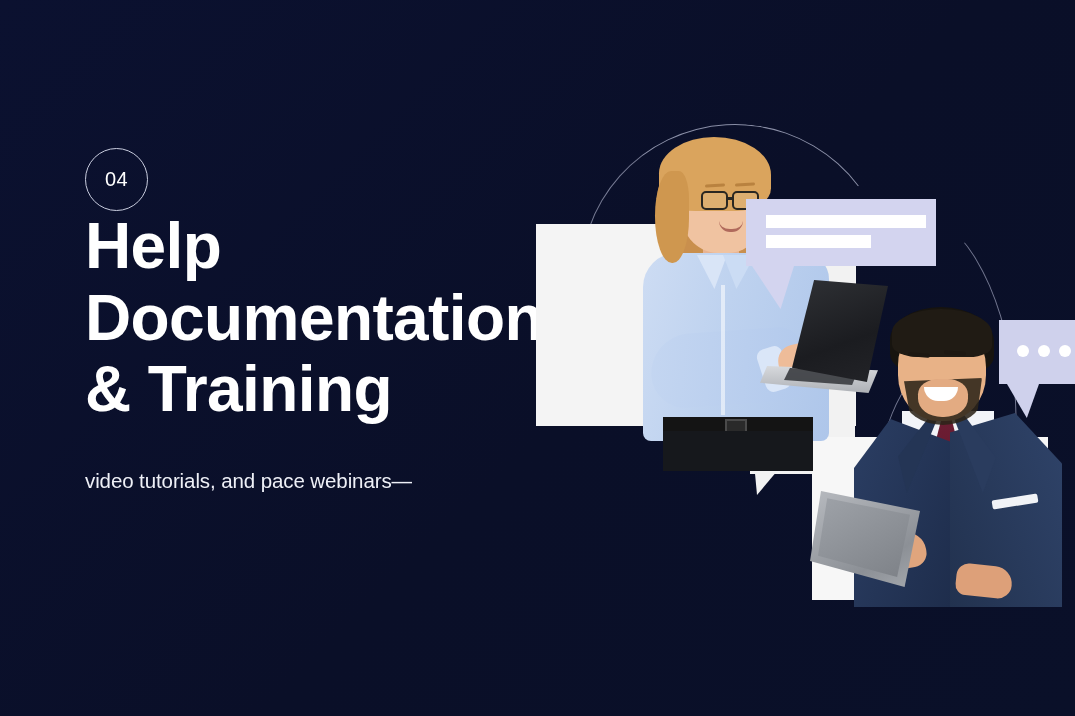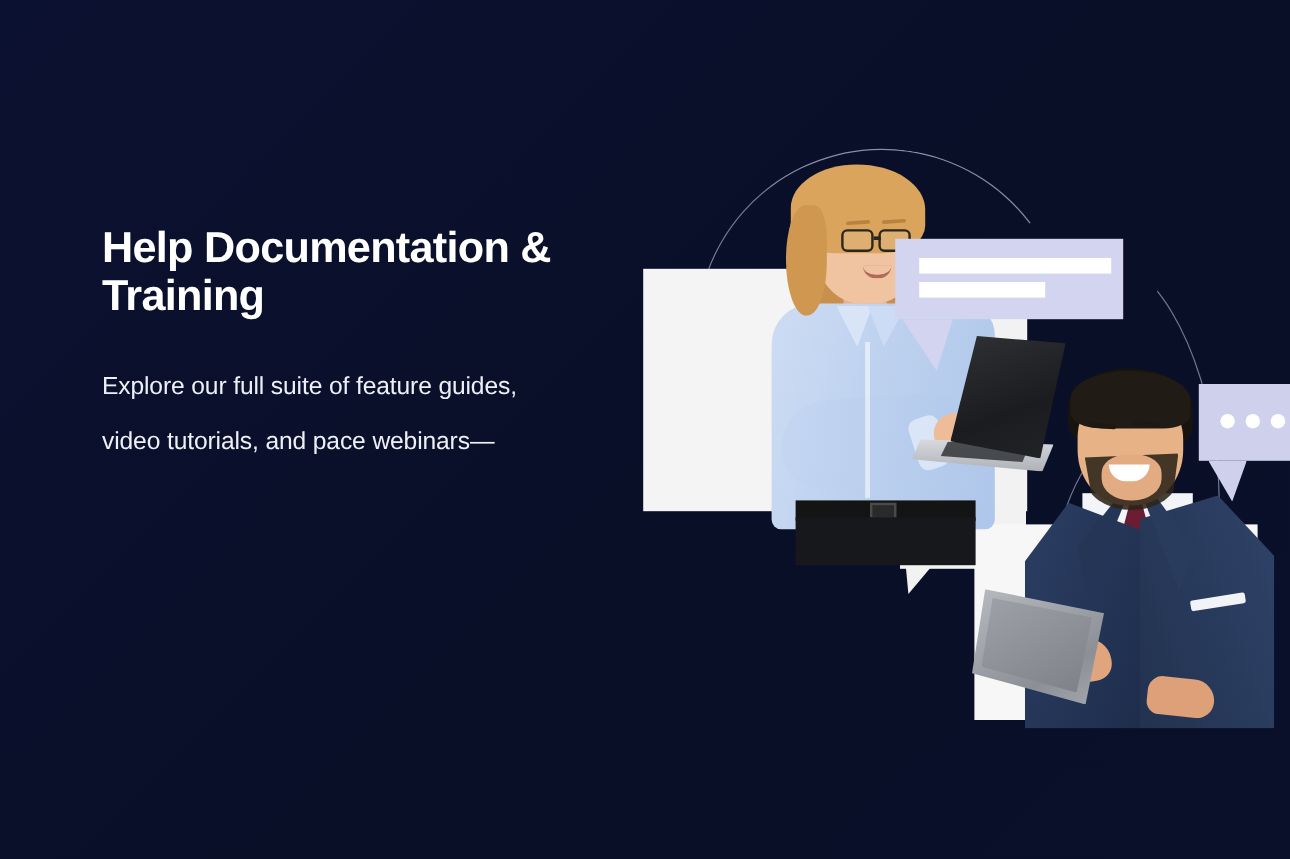--- a/index.html
+++ b/index.html
@@ -19,23 +19,22 @@
   .text-col { position:absolute; left:85px; top:148px; width:470px; }
 
   .num-badge {
     width:63px; height:63px; border-radius:50%;
     border:1.6px solid #c9cddf;
     display:flex; align-items:center; justify-content:center;
     color:#ffffff; font-size:20px; font-weight:500; letter-spacing:.5px;
   }
 
   .headline {
-    margin-top:38px;
     color:#ffffff;
-    font-size:36px;
+    font-size:64px;
     font-weight:bold;
     line-height:1.12;
     letter-spacing:-0.6px;
     width:440px;
   }
 
   .body-copy {
     margin-top:32px;
     color:#eef0f7;
     font-size:20.5px;
@@ -202,25 +201,27 @@
     clip-path:polygon(10% 4%, 100% 24%, 86% 100%, 0 74%);
   }
 </style>
 </head>
 <body>
 
 <div class="slide">
 
   <div class="text-col">
 
+    <div class="num-badge">
+      <span>04</span>
+    </div>
 
     <h1 class="headline">Help Documentation &amp; Training</h1>
 
     <p class="body-copy">
-      <span class="ln">Explore our full suite of feature guides,</span>
       <span class="ln">video tutorials, and pace webinars—</span>
     </p>
   </div>
 
   <div class="collage">
 
     <div class="arc arc-1"></div>
     <div class="arc arc-2"></div>
     <div class="arc arc-3"></div>
 

